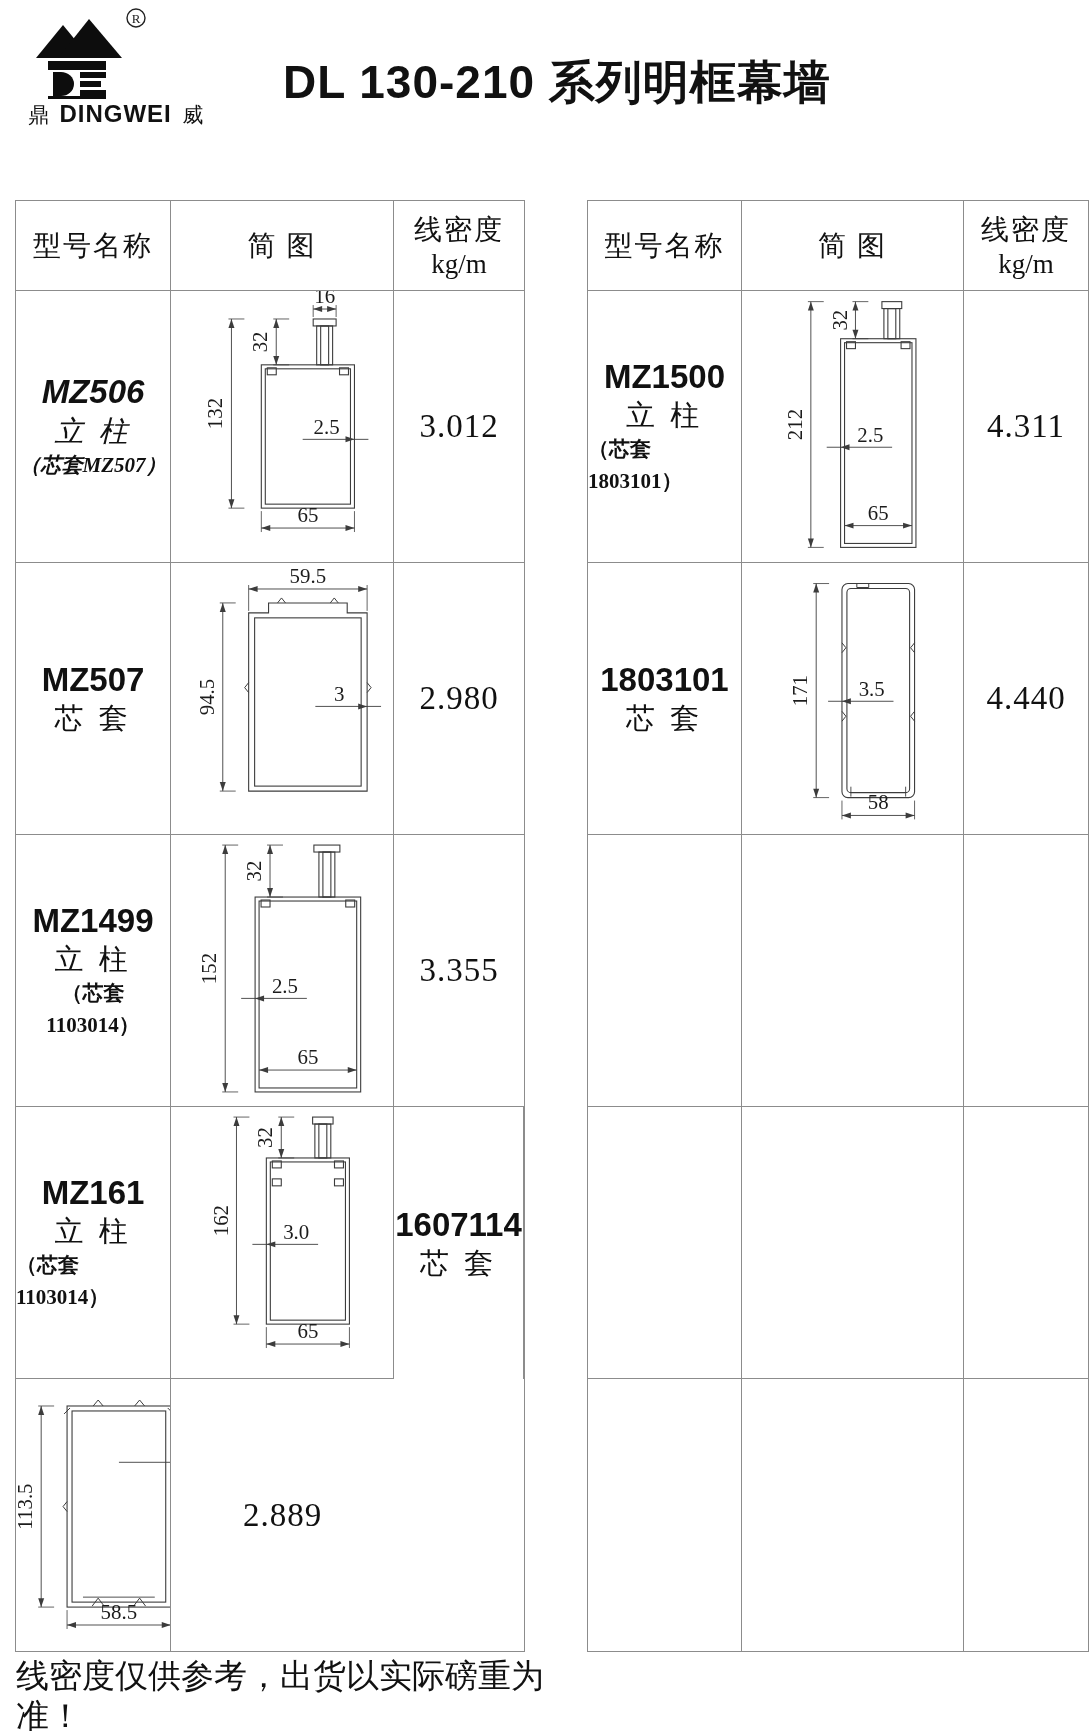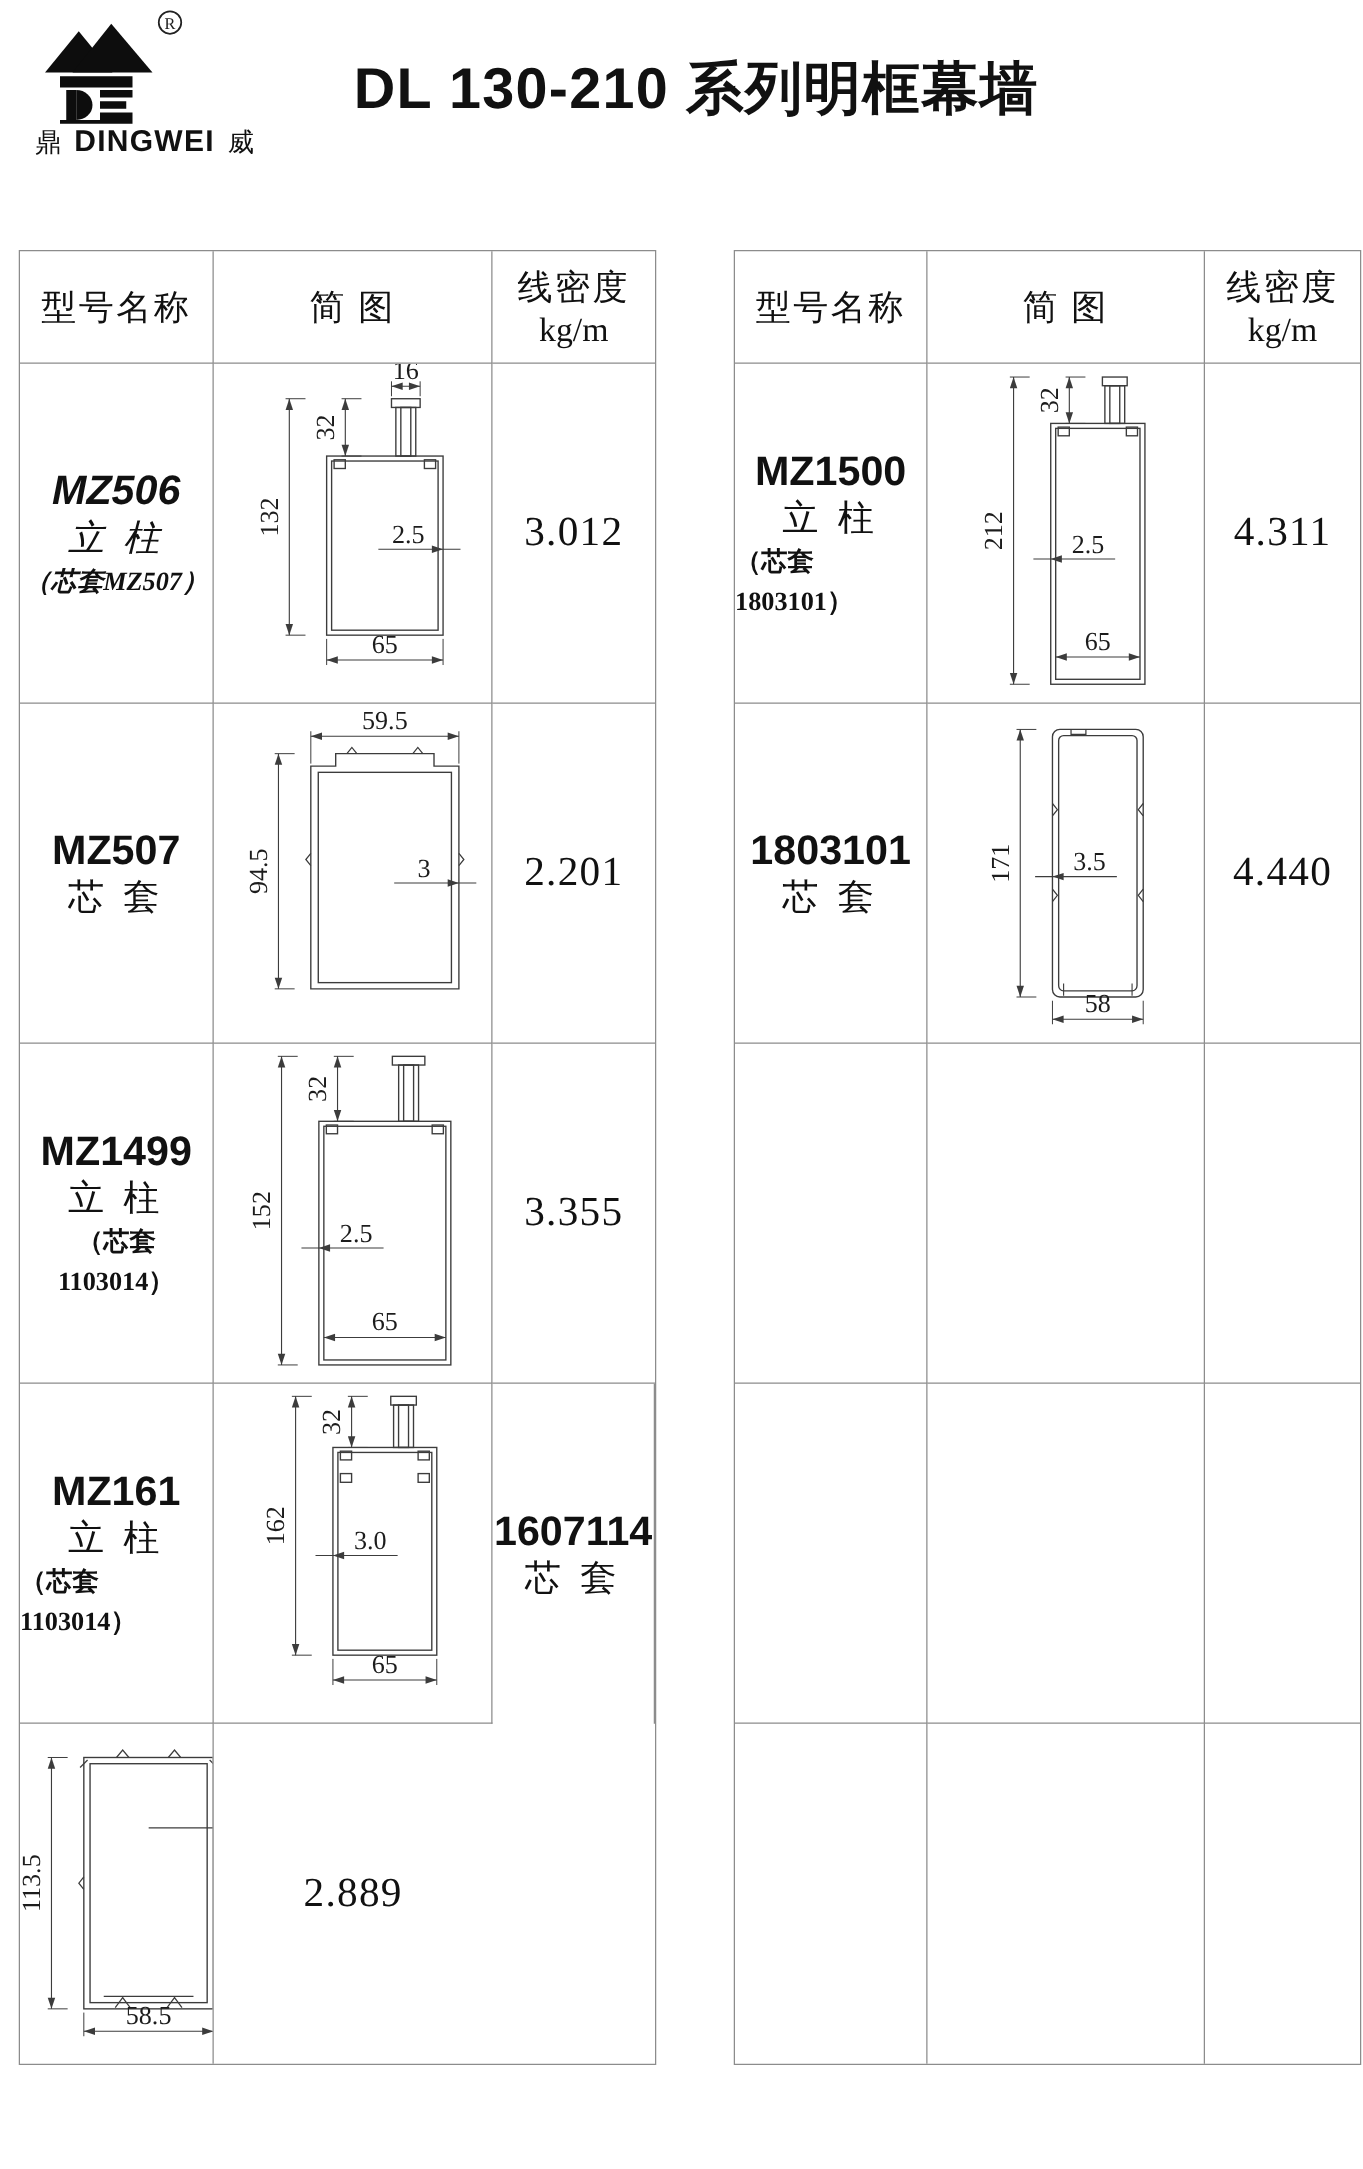--- a/index.html
+++ b/index.html
@@ -3,21 +3,21 @@
 <meta charset="utf-8">
 <style>
   html,body{margin:0;padding:0;background:#ffffff;}
   .page{position:relative;width:1090px;height:1735px;background:#fff;overflow:hidden;
         font-family:"Liberation Sans",sans-serif;color:#111;}
   
   .logo{position:absolute;left:28px;top:6px;width:190px;height:130px;}
   .logo-row{position:absolute;left:0;top:94px;width:200px;white-space:nowrap;}
   .logo-cn{font-size:21px;font-family:"Liberation Serif",serif;}
   .logo-en{font-size:24px;font-weight:bold;letter-spacing:1px;margin:0 6px;}
-  .title{position:absolute;left:283px;top:40px;margin:0;font-size:46px;font-weight:bold;
+  .title{position:absolute;left:283px;top:52px;margin:0;font-size:46px;font-weight:bold;
          letter-spacing:1px;white-space:nowrap;}
   
   .ptable{position:absolute;top:200px;display:grid;border:1px solid #8c8c8c;background:#fff;}
   .ptable .cell{border-right:1px solid #8c8c8c;border-bottom:1px solid #8c8c8c;
         display:flex;flex-direction:column;align-items:center;justify-content:center;
         box-sizing:border-box;overflow:hidden;}
   .ptable .cell.last{border-right:none;}
   .ptable .cell.bot{border-bottom:none;}
   .hcell{font-size:28px;font-family:"Liberation Serif",serif;letter-spacing:2px;}
   .hkg{font-family:"Liberation Serif",serif;font-size:27px;letter-spacing:0;}
@@ -139,21 +139,21 @@
           <polygon points="52,229 49,220 55,220" fill="#3c3c3c"></polygon>
           <line x1="49" y1="40" x2="65" y2="40" stroke="#3c3c3c" stroke-width="0.8"></line>
           <line x1="49" y1="229" x2="65" y2="229" stroke="#3c3c3c" stroke-width="0.8"></line>
           <text x="43" y="134.5" text-anchor="middle" font-size="21" font-family="&quot;Liberation Serif&quot;,serif" fill="#1c1c1c" transform="rotate(-90 43 134.5)">94.5</text>
           <line x1="145" y1="143.95" x2="211" y2="143.95" stroke="#3c3c3c" stroke-width="0.9"></line>
           <polygon points="197,143.95 188,140.95 188,146.95" fill="#3c3c3c"></polygon>
           <text x="169" y="138.95" text-anchor="middle" font-size="21" font-family="&quot;Liberation Serif&quot;,serif" fill="#1c1c1c">3</text>
         </svg>
       </div>
       <div class="cell last density" style="height: 272px;">
-        <span>2.201</span>
+        <span>2.980</span>
       </div>
       <div class="cell" style="height: 272px; text-align: center;">
         <span class="mname">MZ1499</span>
         <span class="mcjk">立 柱</span>
         <span class="msub">（芯套1103014）</span>
       </div>
       <div class="cell dcell" style="height: 272px;">
         <svg width="222" height="271" viewBox="0 0 223 272" class="dsvg">
           <rect x="84.47368421052632" y="62.21052631578947" width="106.05263157894737" height="195.78947368421052" rx="0" fill="none" stroke="#3c3c3c" stroke-width="1.1"></rect>
           <rect x="88.47368421052632" y="66.21052631578948" width="98.05263157894737" height="187.78947368421052" rx="0" fill="none" stroke="#3c3c3c" stroke-width="1.1"></rect>
@@ -357,13 +357,14 @@
       <div class="cell last density" style="height: 272px;">
         <span></span>
       </div>
       <div class="cell bot" style="height: 272px;"></div>
       <div class="cell bot dcell" style="height: 272px;"></div>
       <div class="cell last bot density" style="height: 272px;">
         <span></span>
       </div>
     </section>
 
+  <p class="footer">线密度仅供参考，出货以实际磅重为准！</p>
 </div>
 
 </body></html>

